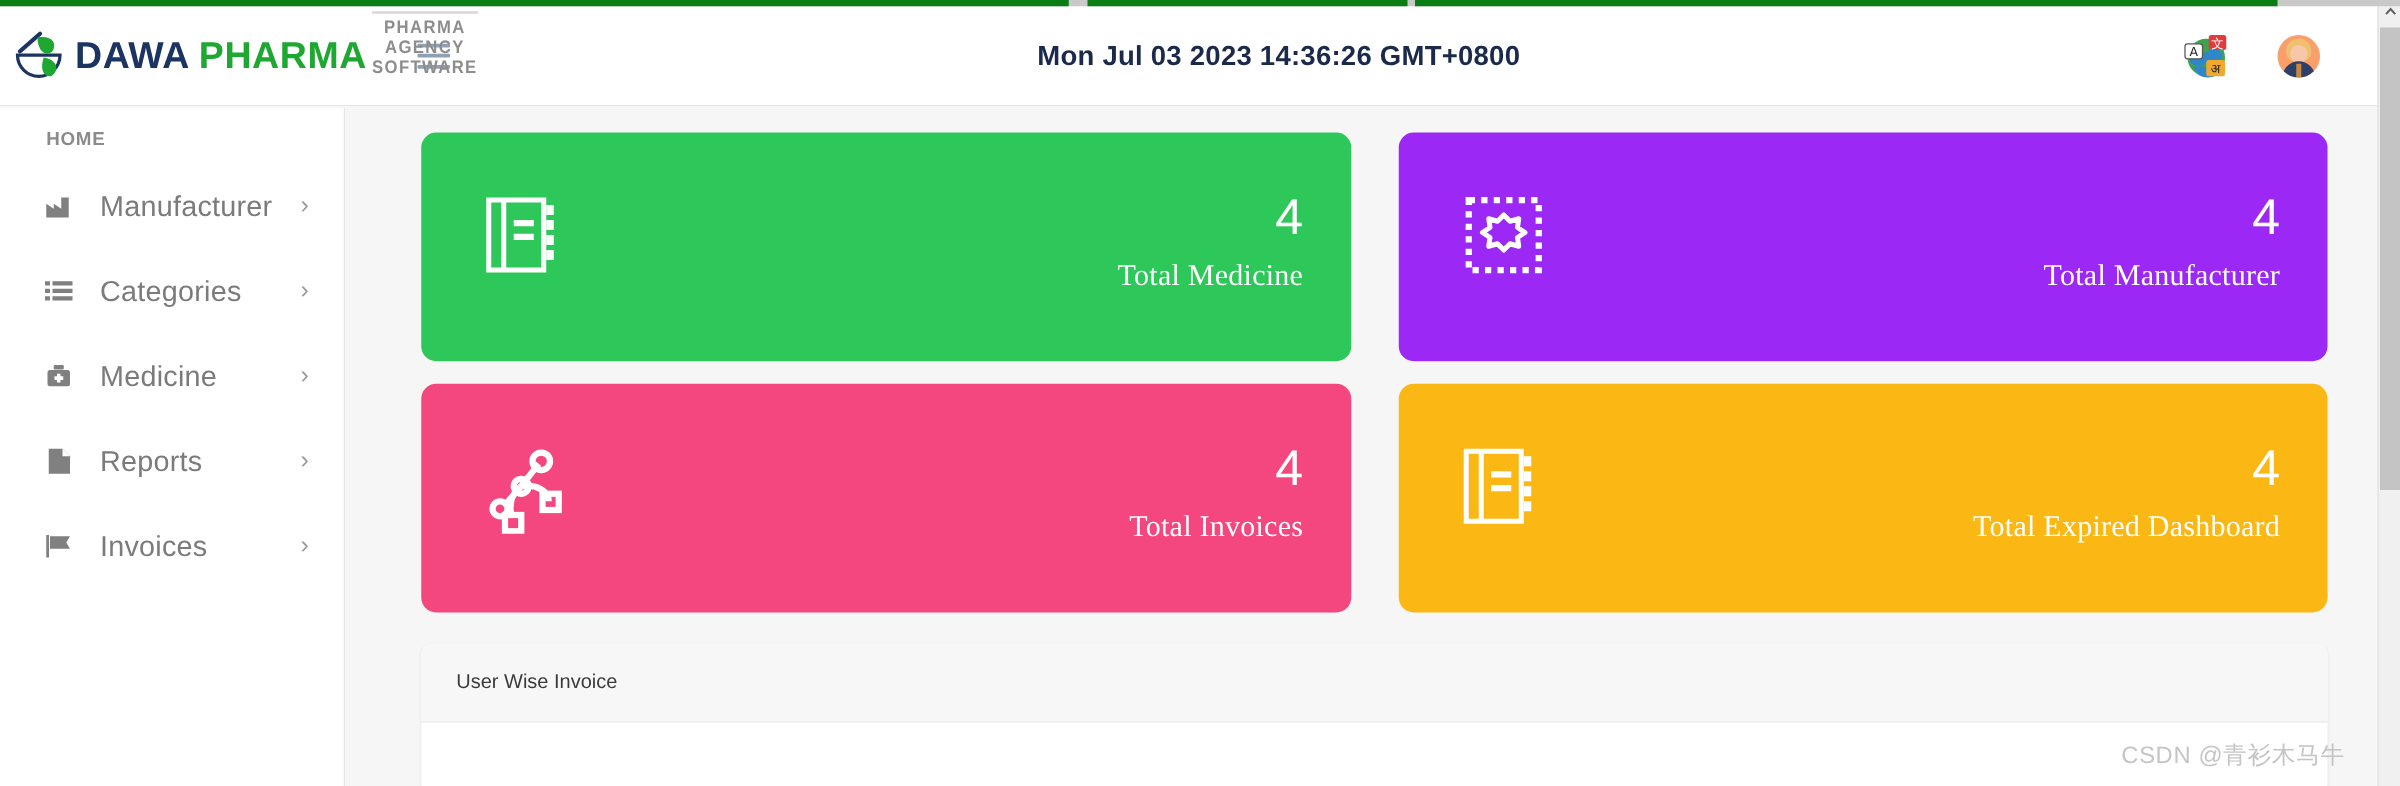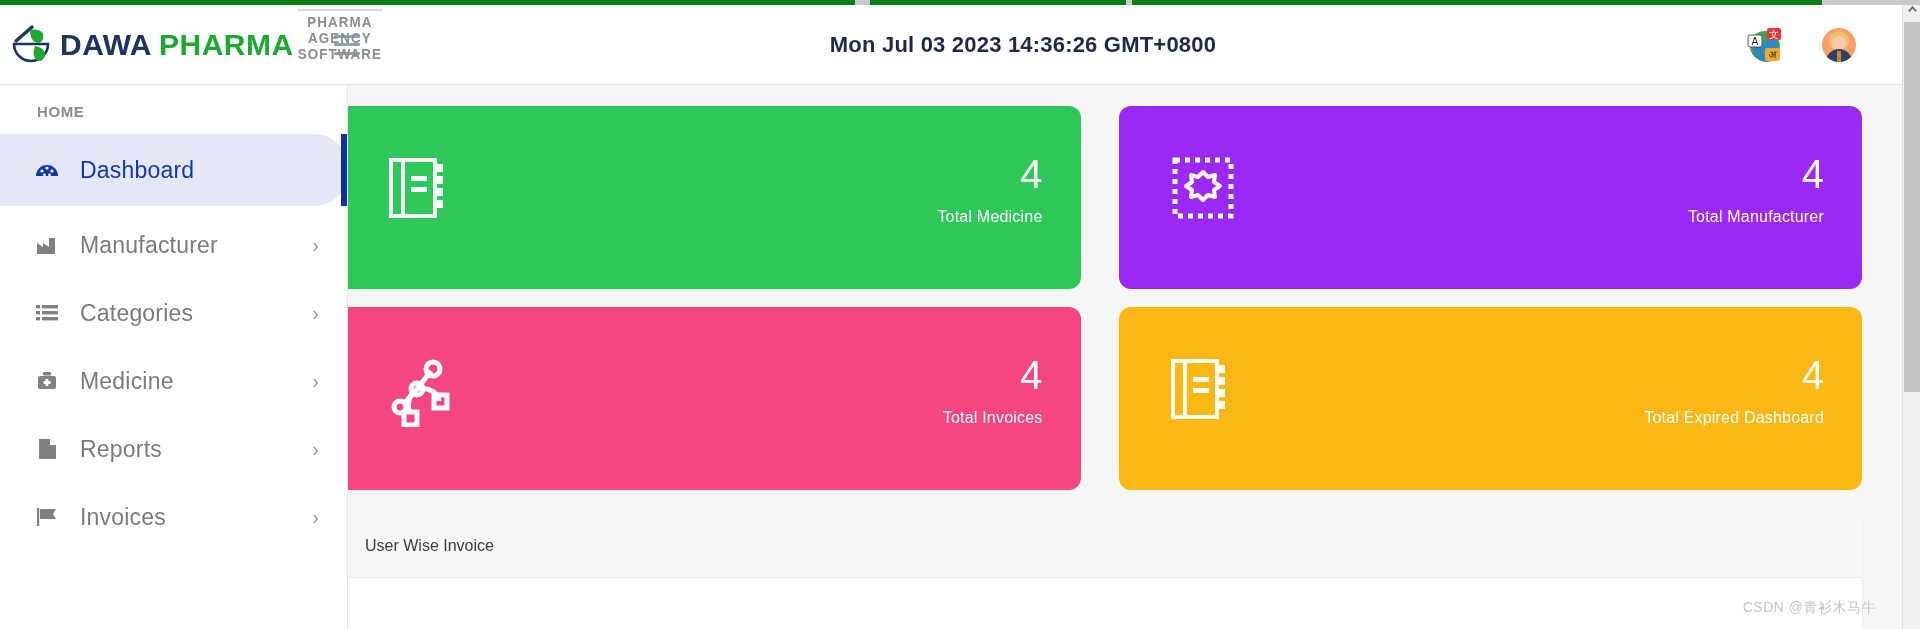--- a/index.html
+++ b/index.html
@@ -67,21 +67,21 @@
     background: #f9a06a; position: relative; overflow: hidden; cursor: pointer;
   }
   .avatar .hair { position: absolute; left: 7px; top: 3px; width: 20px; height: 19px; background: #f0c070; border-radius: 50% 50% 45% 45%; }
   .avatar .face { position: absolute; left: 10px; top: 8px; width: 14px; height: 14px; background: #f6c8a8; border-radius: 50%; }
   .avatar .body { position: absolute; left: 4px; bottom: 0; width: 26px; height: 13px; background: #2f4068; border-radius: 13px 13px 0 0; }
   .avatar .tie { position: absolute; left: 15px; bottom: 0; width: 4px; height: 11px; background: #c7893f; }
 
   
   .sidebar {
     position: absolute; top: 86px; left: 0;
-    width: 348px; height: 543px;
+    width: 276px; height: 543px;
     background: #ffffff;
     border-right: 1px solid #e6e6e6;
     z-index: 20;
   }
   .side-label {
     font-size: 15px; font-weight: 700; color: #8b8b8b;
     letter-spacing: .6px; padding: 17px 0 0 37px;
   }
   .nav { margin-top: 14px; }
   .nav-item {
@@ -123,21 +123,21 @@
   }
   .stat-card {
     position: relative; height: 183px; border-radius: 12px;
     padding: 22px 28px 22px 28px;
     display: flex; align-items: flex-start; justify-content: space-between;
     color: #ffffff; cursor: pointer;
   }
   .stat-icon { width: 76px; height: 76px; margin-top: 22px; margin-left: 18px; flex: 0 0 76px; }
   .stat-text { text-align: right; margin-top: 24px; margin-right: 10px; }
   .stat-value { font-size: 40px; font-weight: 400; line-height: 1.1; }
-  .stat-label { font-size: 16px; font-weight: 400; margin-top: 12px; letter-spacing: .2px; }
+  .stat-label { font-size: 24px; font-weight: 400; margin-top: 12px; letter-spacing: .2px; font-family: Liberation Serif, serif; }
 
   .card-green  { background: #2ec75a; }
   .card-purple { background: #9b28f5; }
   .card-pink   { background: #f5477f; }
   .card-yellow { background: #fbb814; }
 
   
   .panel {
     margin-top: 25px;
     background: #ffffff;
@@ -164,21 +164,21 @@
     cursor: pointer;
   }
   .sb-thumb {
     position: absolute; top: 22px; left: 1px; width: 16px; height: 370px;
     background: #c4c4c4; border-radius: 0; cursor: pointer;
   }
 
   
   .watermark {
     position: absolute; right: 44px; bottom: 12px;
-    font-size: 14px; color: #c5c5c5; letter-spacing: .5px;
+    font-size: 19px; color: #c5c5c5; letter-spacing: .5px;
     z-index: 55; white-space: nowrap;
   }
 </style>
 </head>
 <body>
 
 <div class="app">
 
   <div class="progress-bar">
     <div class="progress-seg s1"></div>
@@ -233,33 +233,20 @@
         <div class="body"></div>
         <div class="tie"></div>
       </div>
     </div>
   </div>
 
   <div class="sidebar">
     <div class="side-label">HOME</div>
     <div class="nav">
 
-      <div class="nav-item active">
-        <span class="nav-icon">
-          <svg viewBox="0 0 26 26" width="26" height="26">
-            <path d="M2 19 a11 11 0 0 1 22 0 z" fill="#1436ad"></path>
-            <circle cx="8" cy="14" r="1.6" fill="#fff"></circle>
-            <circle cx="13" cy="11" r="1.6" fill="#fff"></circle>
-            <circle cx="18" cy="14" r="1.6" fill="#fff"></circle>
-            <circle cx="10.5" cy="18" r="1.4" fill="#fff"></circle>
-            <circle cx="15.5" cy="18" r="1.4" fill="#fff"></circle>
-          </svg>
-        </span>
-        <span class="nav-text">Dashboard</span>
-      </div>
 
       <div class="nav-item">
         <span class="nav-icon">
           <svg viewBox="0 0 26 26" width="26" height="26">
             <path d="M3 22 V11 l6 4 V11 l6 4 V6 h6 v16 z" fill="#808080"></path>
           </svg>
         </span>
         <span class="nav-text">Manufacturer</span>
         <span class="chevron">›</span>
       </div>

